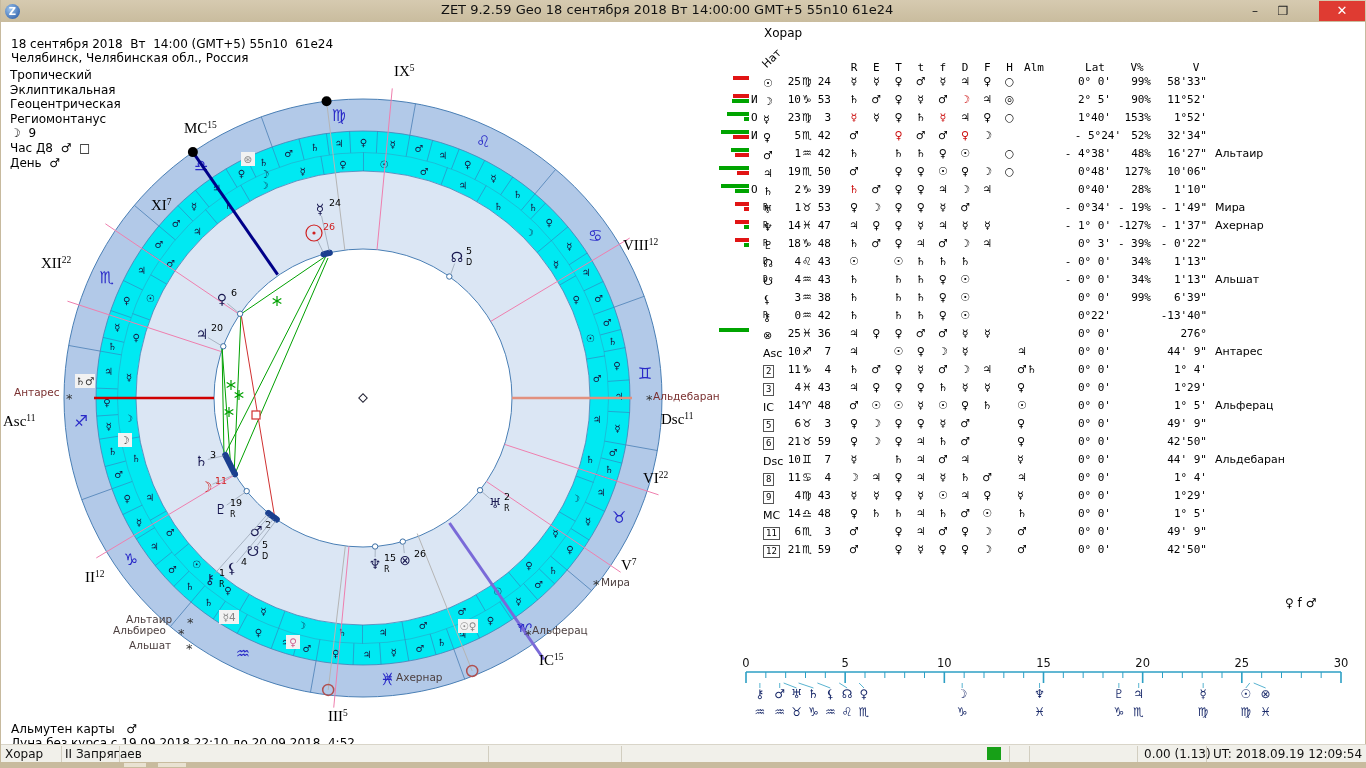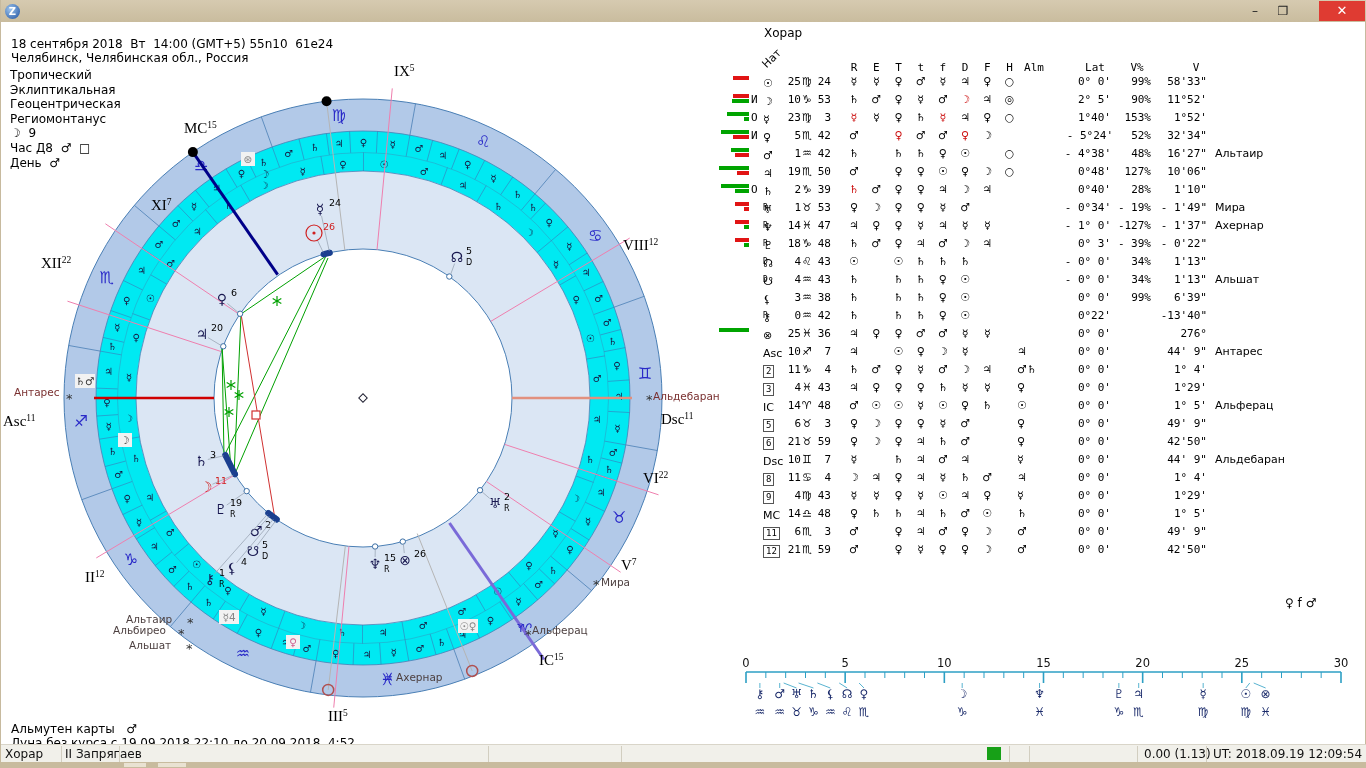--- a/index.html
+++ b/index.html
@@ -48,20 +48,21 @@
   #bottomstrip { position:absolute; left:0; top:762px; width:1366px; height:6px; background:#c8bb9e; }
   #bottomstrip i { position:absolute; top:1px; height:4px; background:#e9e2d2; display:block; }
   svg text { user-select:none; }
 </style>
 </head>
 <body>
 
 <div id="win">
   <div id="titlebar">
     <div id="appicon">Z</div>
+    <div id="titletext">ZET 9.2.59 Geo   18 сентября 2018  Вт  14:00:00 GMT+5 55n10  61e24</div>
     <div class="tbtn" style="right:100px">–</div>
     <div class="tbtn" style="right:72px">❐</div>
     <div id="btn-close">✕</div>
   </div>
 
   <div id="chart-date" class="tb">18 сентября 2018  Вт  14:00 (GMT+5) 55n10  61e24</div>
   <div id="chart-place" class="tb">Челябинск, Челябинская обл., Россия</div>
   <div id="settings-block">
       <div class="setline" style="top: 68px;">Тропический</div>
       <div class="setline" style="top: 82.6px;">Эклиптикальная</div>
@@ -172,21 +173,21 @@
         </span>
         <span style="left:84px;width:16px" class="num"> 5</span>
         <span class="g" style="left:101px">♏</span>
         <span style="left:114px;width:16px" class="num">42</span>
         <span class="colg g " style="left:143px">♂</span>
         <span class="colg g red" style="left:187.5px">♀</span>
         <span class="colg g " style="left:209.7px">♂</span>
         <span class="colg g " style="left:231.9px">♂</span>
         <span class="colg g red" style="left:254.10000000000002px">♀</span>
         <span class="colg g " style="left:276.3px">☽</span>
-        <span class="num" style="left:356px;width:56px">- 5°24'</span>
+        <span class="num" style="left:364px;width:56px">- 5°24'</span>
         <span class="num" style="left:412px;width:38px">52%</span>
         <span class="num" style="left:452px;width:54px">32'34"</span>
       </div>
       <div class="trow" style="top: 123px;">
         <span class="barbox">
           <div class="bar gr" style="width:18px"></div>
           <div class="bar r" style="width:14px"></div>
         </span>
         <span style="left:62px">
           <span class="g">♂</span>

